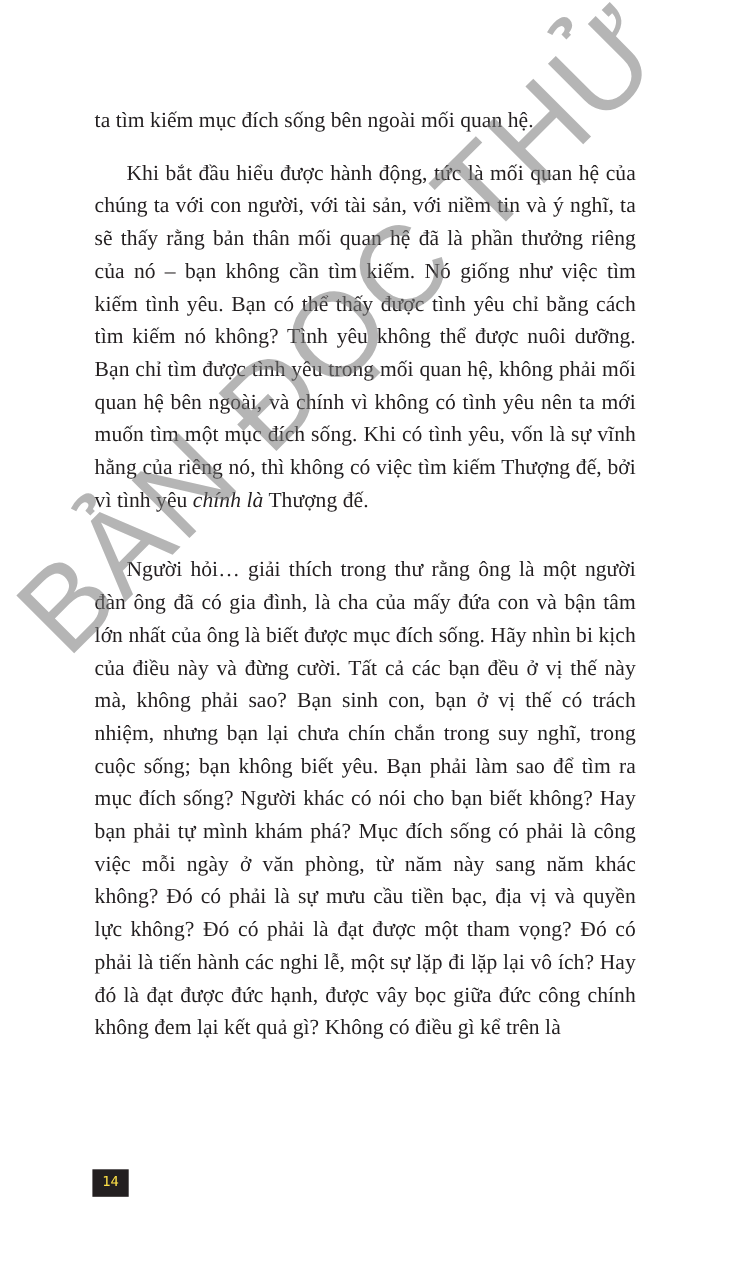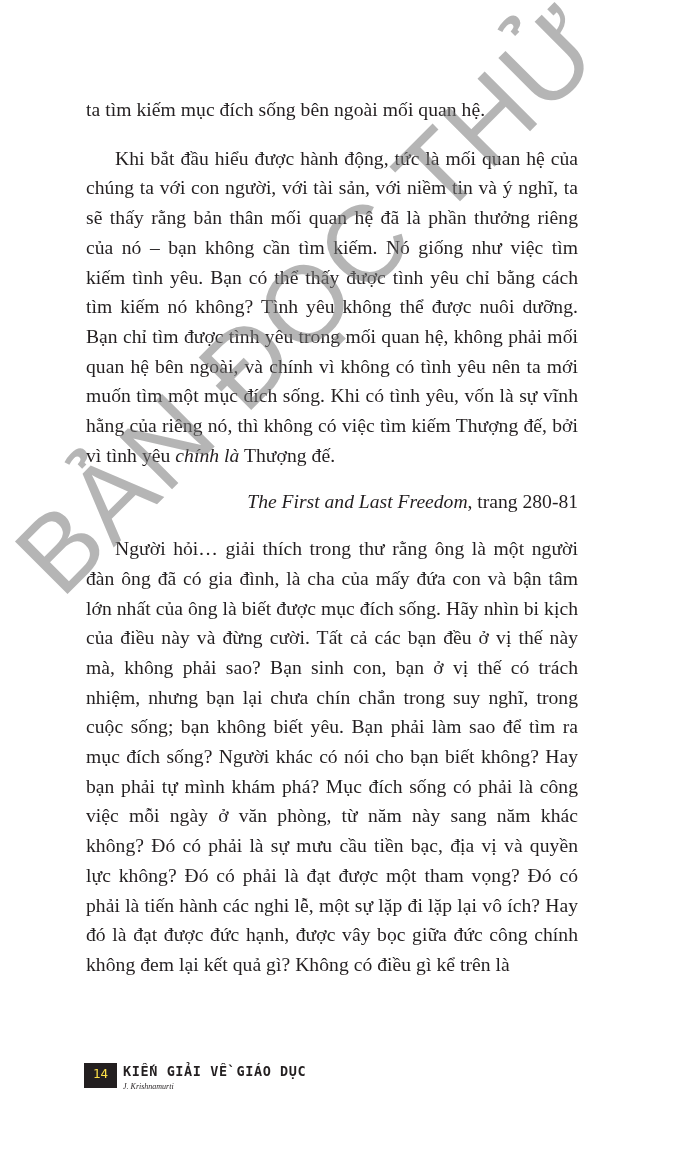--- a/index.html
+++ b/index.html
@@ -104,26 +104,21 @@
     }
   </style>
 </head>
 <body>
 
 <div class="page">
   <p class="para">ta tìm kiếm mục đích sống bên ngoài mối quan hệ.</p>
   <div class="gap"></div>
   <p class="para indent"><span>Khi bắt đầu hiểu được hành động, tức là mối quan hệ của chúng ta với con người, với tài sản, với niềm tin và ý nghĩ, ta sẽ thấy rằng bản thân mối quan hệ đã là phần thưởng riêng của nó – bạn không cần tìm kiếm. Nó giống như việc tìm kiếm tình yêu. Bạn có thể thấy được tình yêu chỉ bằng cách tìm kiếm nó không? Tình yêu không thể được nuôi dưỡng. Bạn chỉ tìm được tình yêu trong mối quan hệ, không phải mối quan hệ bên ngoài, và chính vì không có tình yêu nên ta mới muốn tìm một mục đích sống. Khi có tình yêu, vốn là sự vĩnh hằng của riêng nó, thì không có việc tìm kiếm Thượng đế, bởi vì tình yêu </span><em>chính là</em><span> Thượng đế.</span></p>
   <div class="gap-small"></div>
-  <p class="citation"><em>The First and Last Freedom</em><span>, trang 280-81</span></p>
   <div class="gap-small"></div>
   <p class="para indent">Người hỏi… giải thích trong thư rằng ông là một người đàn ông đã có gia đình, là cha của mấy đứa con và bận tâm lớn nhất của ông là biết được mục đích sống. Hãy nhìn bi kịch của điều này và đừng cười. Tất cả các bạn đều ở vị thế này mà, không phải sao? Bạn sinh con, bạn ở vị thế có trách nhiệm, nhưng bạn lại chưa chín chắn trong suy nghĩ, trong cuộc sống; bạn không biết yêu. Bạn phải làm sao để tìm ra mục đích sống? Người khác có nói cho bạn biết không? Hay bạn phải tự mình khám phá? Mục đích sống có phải là công việc mỗi ngày ở văn phòng, từ năm này sang năm khác không? Đó có phải là sự mưu cầu tiền bạc, địa vị và quyền lực không? Đó có phải là đạt được một tham vọng? Đó có phải là tiến hành các nghi lễ, một sự lặp đi lặp lại vô ích? Hay đó là đạt được đức hạnh, được vây bọc giữa đức công chính không đem lại kết quả gì? Không có điều gì kể trên là</p>
 </div>
 
 <div class="watermark">BẢN ĐỌC THỬ</div>
 
 <div class="footer">
   <div class="page-num-box">14</div>
-  <div class="footer-text">
-    <div class="book-title">KIẾN GIẢI VỀ GIÁO DỤC</div>
-    <div class="author">J. Krishnamurti</div>
-  </div>
 </div>
 
 </body></html>

